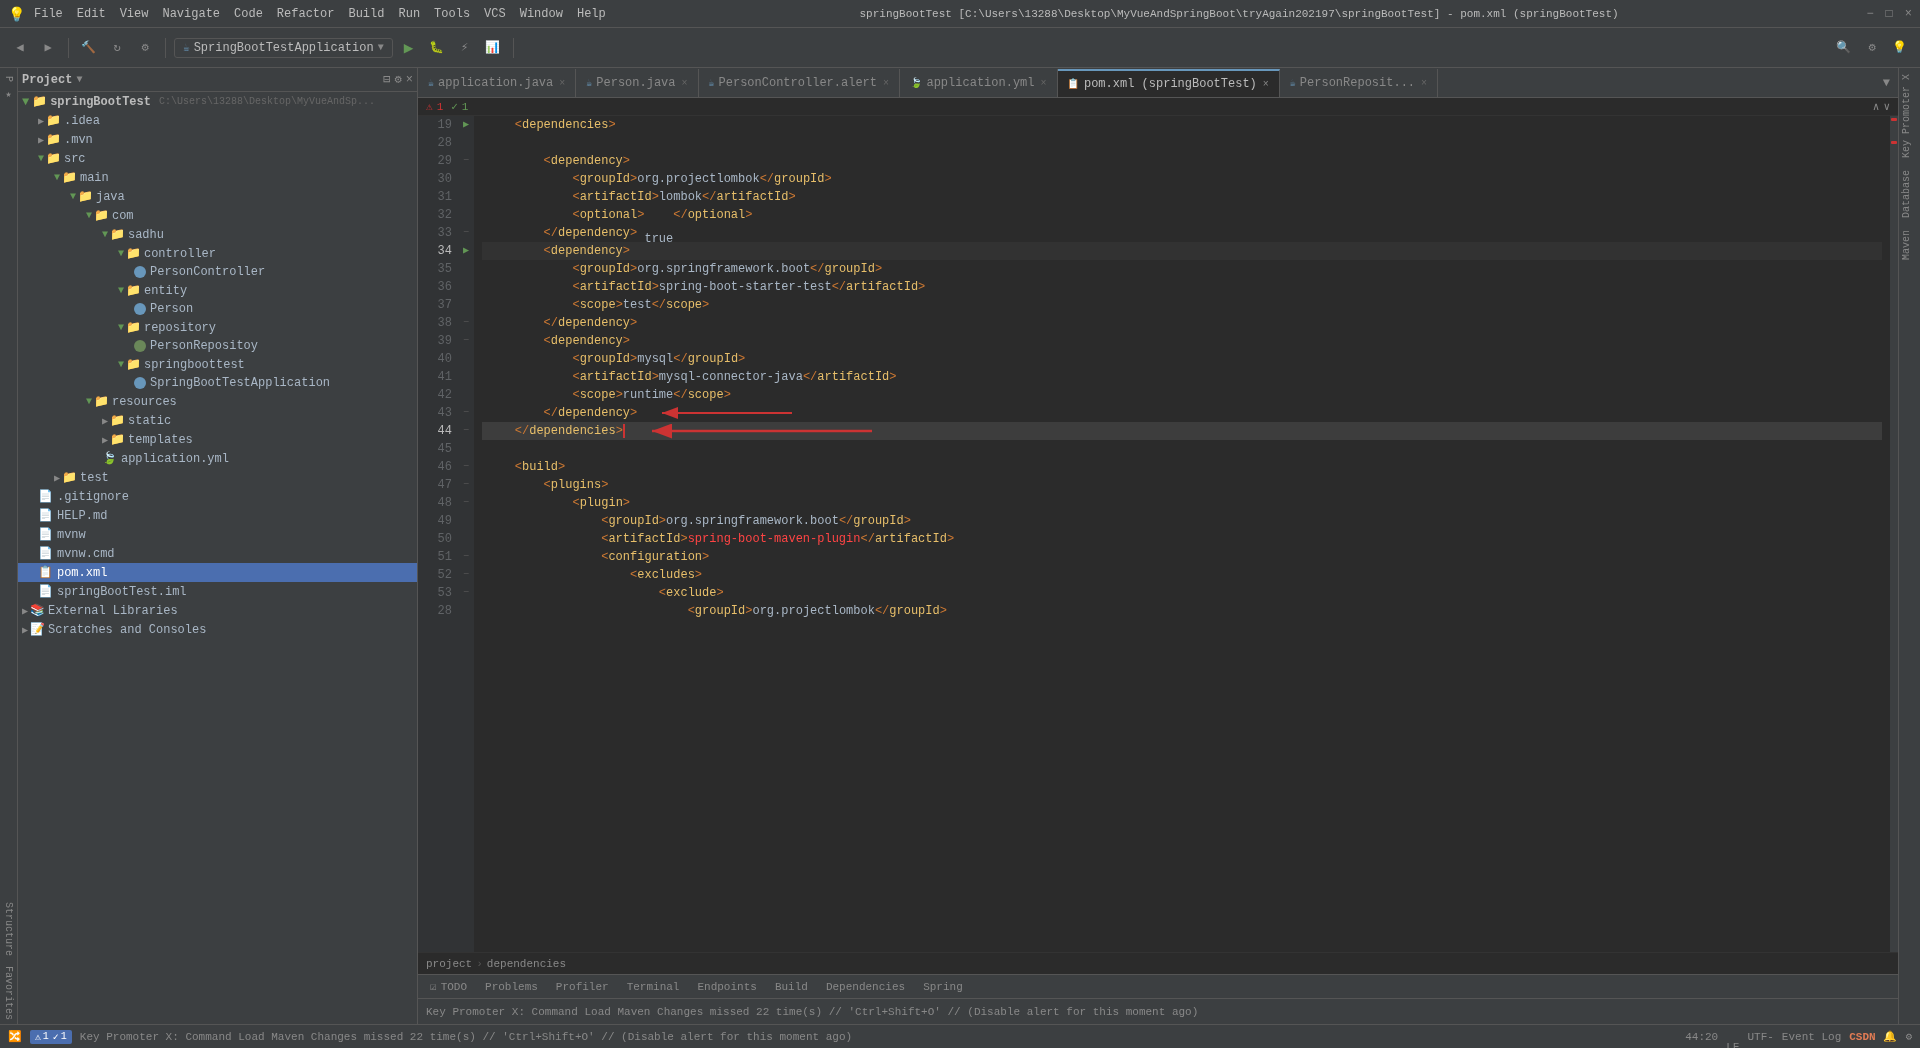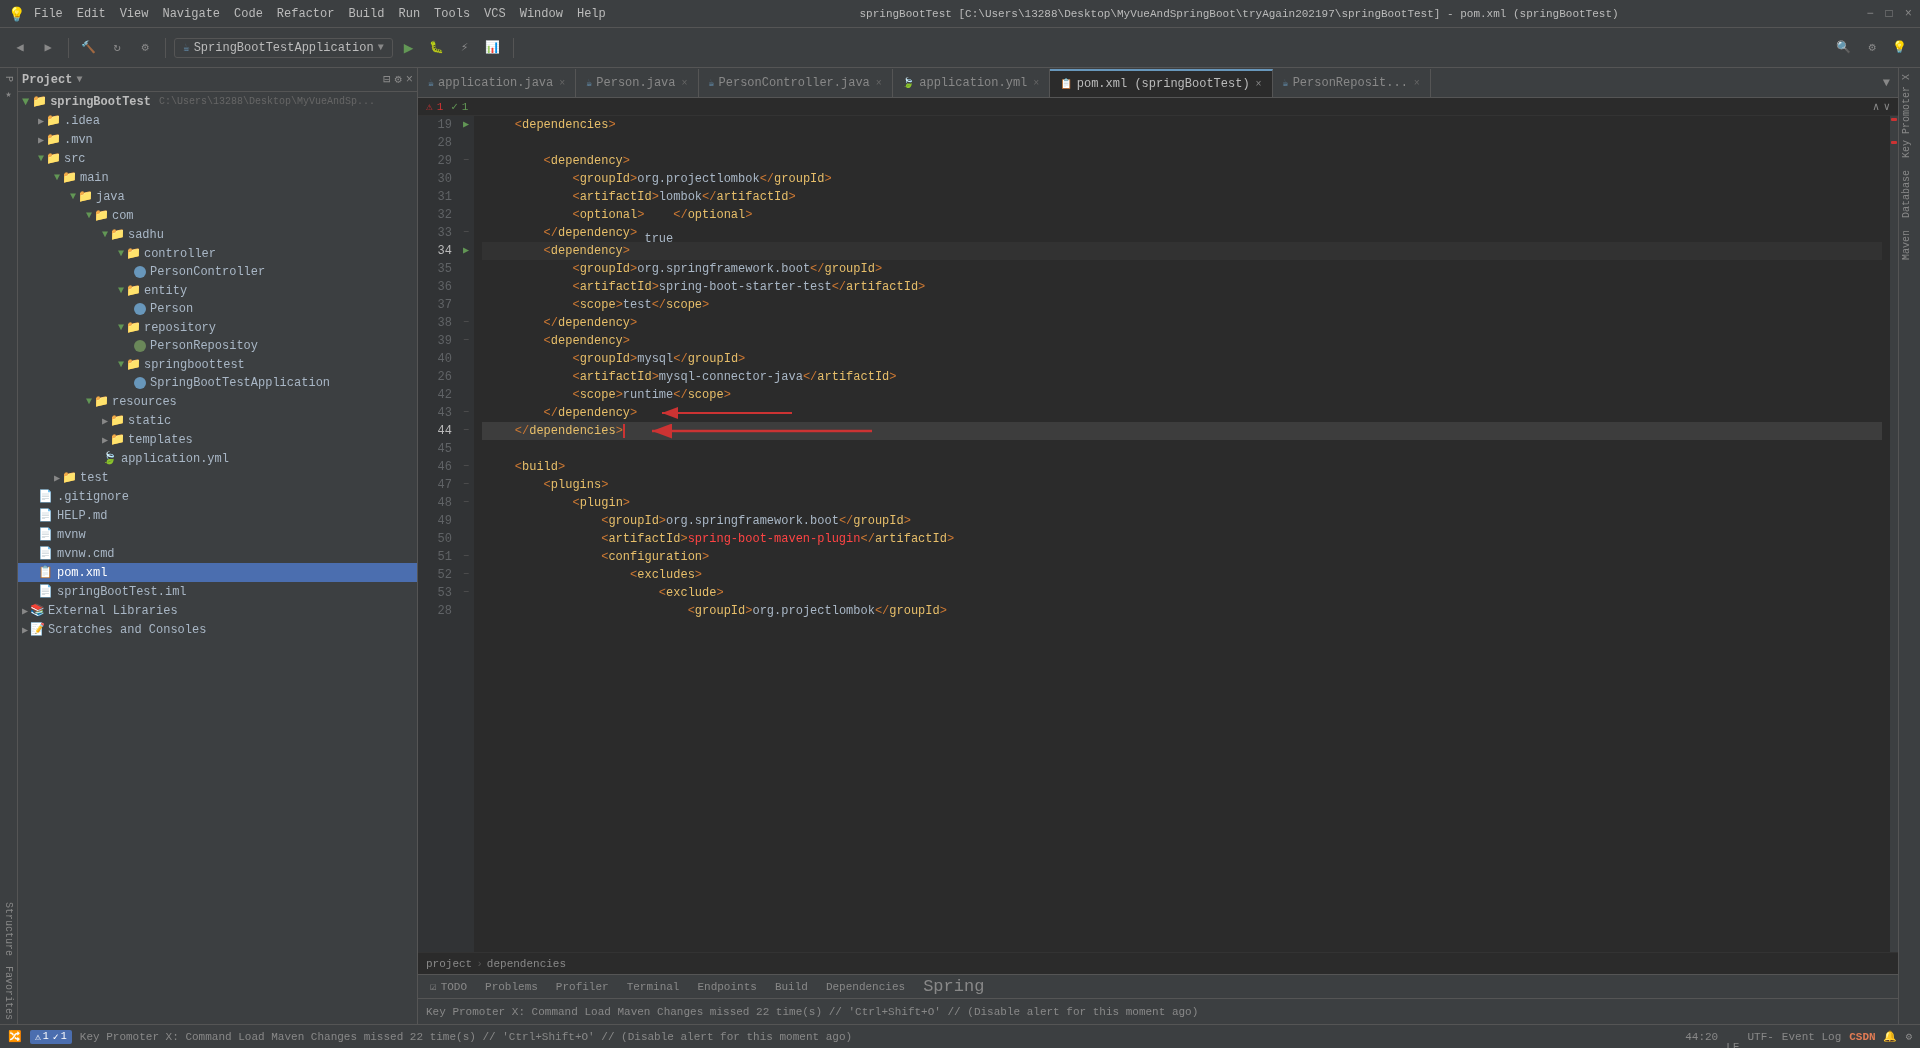--- a/index.html
+++ b/index.html
@@ -294,21 +294,21 @@
           <span>application.java</span>
           <span style="color:#666; font-size:10px; margin-left:2px;">×</span>
         </div>
         <div style="height:28px; padding:0 10px; display:flex; align-items:center; gap:4px; background:#3c3f41; border-right:1px solid #555; cursor:pointer; font-size:12px; color:#888;">
           <span style="color:#6897bb; font-size:10px;">☕</span>
           <span>Person.java</span>
           <span style="color:#666; font-size:10px; margin-left:2px;">×</span>
         </div>
         <div style="height:28px; padding:0 10px; display:flex; align-items:center; gap:4px; background:#3c3f41; border-right:1px solid #555; cursor:pointer; font-size:12px; color:#888;">
           <span style="color:#6897bb; font-size:10px;">☕</span>
-          <span>PersonController.java</span>
+          <span>PersonController.alert</span>
           <span style="color:#666; font-size:10px; margin-left:2px;">×</span>
         </div>
         <div style="height:28px; padding:0 10px; display:flex; align-items:center; gap:4px; background:#3c3f41; border-right:1px solid #555; cursor:pointer; font-size:12px; color:#888;">
           <span style="color:#629755; font-size:10px;">🍃</span>
           <span>application.yml</span>
           <span style="color:#666; font-size:10px; margin-left:2px;">×</span>
         </div>
         <div style="height:28px; padding:0 10px; display:flex; align-items:center; gap:4px; background:#2b2b2b; border-right:1px solid #555; border-top:2px solid #6897bb; cursor:pointer; font-size:12px; color:#bbbbbb;">
           <span style="color:#cc7832; font-size:10px;">📋</span>
           <span>pom.xml (springBootTest)</span>
@@ -345,21 +345,21 @@
             <div style="height:18px; line-height:18px;">31</div>
             <div style="height:18px; line-height:18px;">32</div>
             <div style="height:18px; line-height:18px;">33</div>
             <div style="height:18px; line-height:18px; color:#bbbbbb;">34</div>
             <div style="height:18px; line-height:18px;">35</div>
             <div style="height:18px; line-height:18px;">36</div>
             <div style="height:18px; line-height:18px;">37</div>
             <div style="height:18px; line-height:18px;">38</div>
             <div style="height:18px; line-height:18px;">39</div>
             <div style="height:18px; line-height:18px;">40</div>
-            <div style="height:18px; line-height:18px;">26</div>
+            <div style="height:18px; line-height:18px;">41</div>
             <div style="height:18px; line-height:18px;">42</div>
             <div style="height:18px; line-height:18px;">43</div>
             <div style="height:18px; line-height:18px; color:#bbbbbb;">44</div>
             <div style="height:18px; line-height:18px;">45</div>
             <div style="height:18px; line-height:18px;">46</div>
             <div style="height:18px; line-height:18px;">47</div>
             <div style="height:18px; line-height:18px;">48</div>
             <div style="height:18px; line-height:18px;">49</div>
             <div style="height:18px; line-height:18px;">50</div>
             <div style="height:18px; line-height:18px;">51</div>
@@ -548,21 +548,21 @@
           <span style="padding:2px 8px; font-size:11px; color:#888; cursor:pointer; display:flex; align-items:center; gap:4px;">
             <span>☑</span>
             <span>TODO</span>
           </span>
           <span style="padding:2px 8px; font-size:11px; color:#888; cursor:pointer;">Problems</span>
           <span style="padding:2px 8px; font-size:11px; color:#888; cursor:pointer;">Profiler</span>
           <span style="padding:2px 8px; font-size:11px; color:#888; cursor:pointer;">Terminal</span>
           <span style="padding:2px 8px; font-size:11px; color:#888; cursor:pointer;">Endpoints</span>
           <span style="padding:2px 8px; font-size:11px; color:#888; cursor:pointer;">Build</span>
           <span style="padding:2px 8px; font-size:11px; color:#888; cursor:pointer;">Dependencies</span>
-          <span style="padding:2px 8px; font-size:17px; color:#888; cursor:pointer;">Spring</span>
+          <span style="padding:2px 8px; font-size:11px; color:#888; cursor:pointer;">Spring</span>
         </div>
         <div id="bottom-content" style="padding:2px 8px; font-size:11px; color:#888; overflow:hidden; height:26px; display:flex; align-items:center;">
           <span>Key Promoter X: Command Load Maven Changes missed 22 time(s) // 'Ctrl+Shift+O' // (Disable alert for this moment ago)</span>
         </div>
       </div>
 
     </div>
 
     <div id="right-panels" style="display:flex; flex-direction:column; width:22px; background:#3c3f41; border-left:1px solid #555;">
       <div style="writing-mode:vertical-rl; font-size:10px; color:#888; padding:6px 2px; cursor:pointer; transform:rotate(180deg);">Key Promoter X</div>

